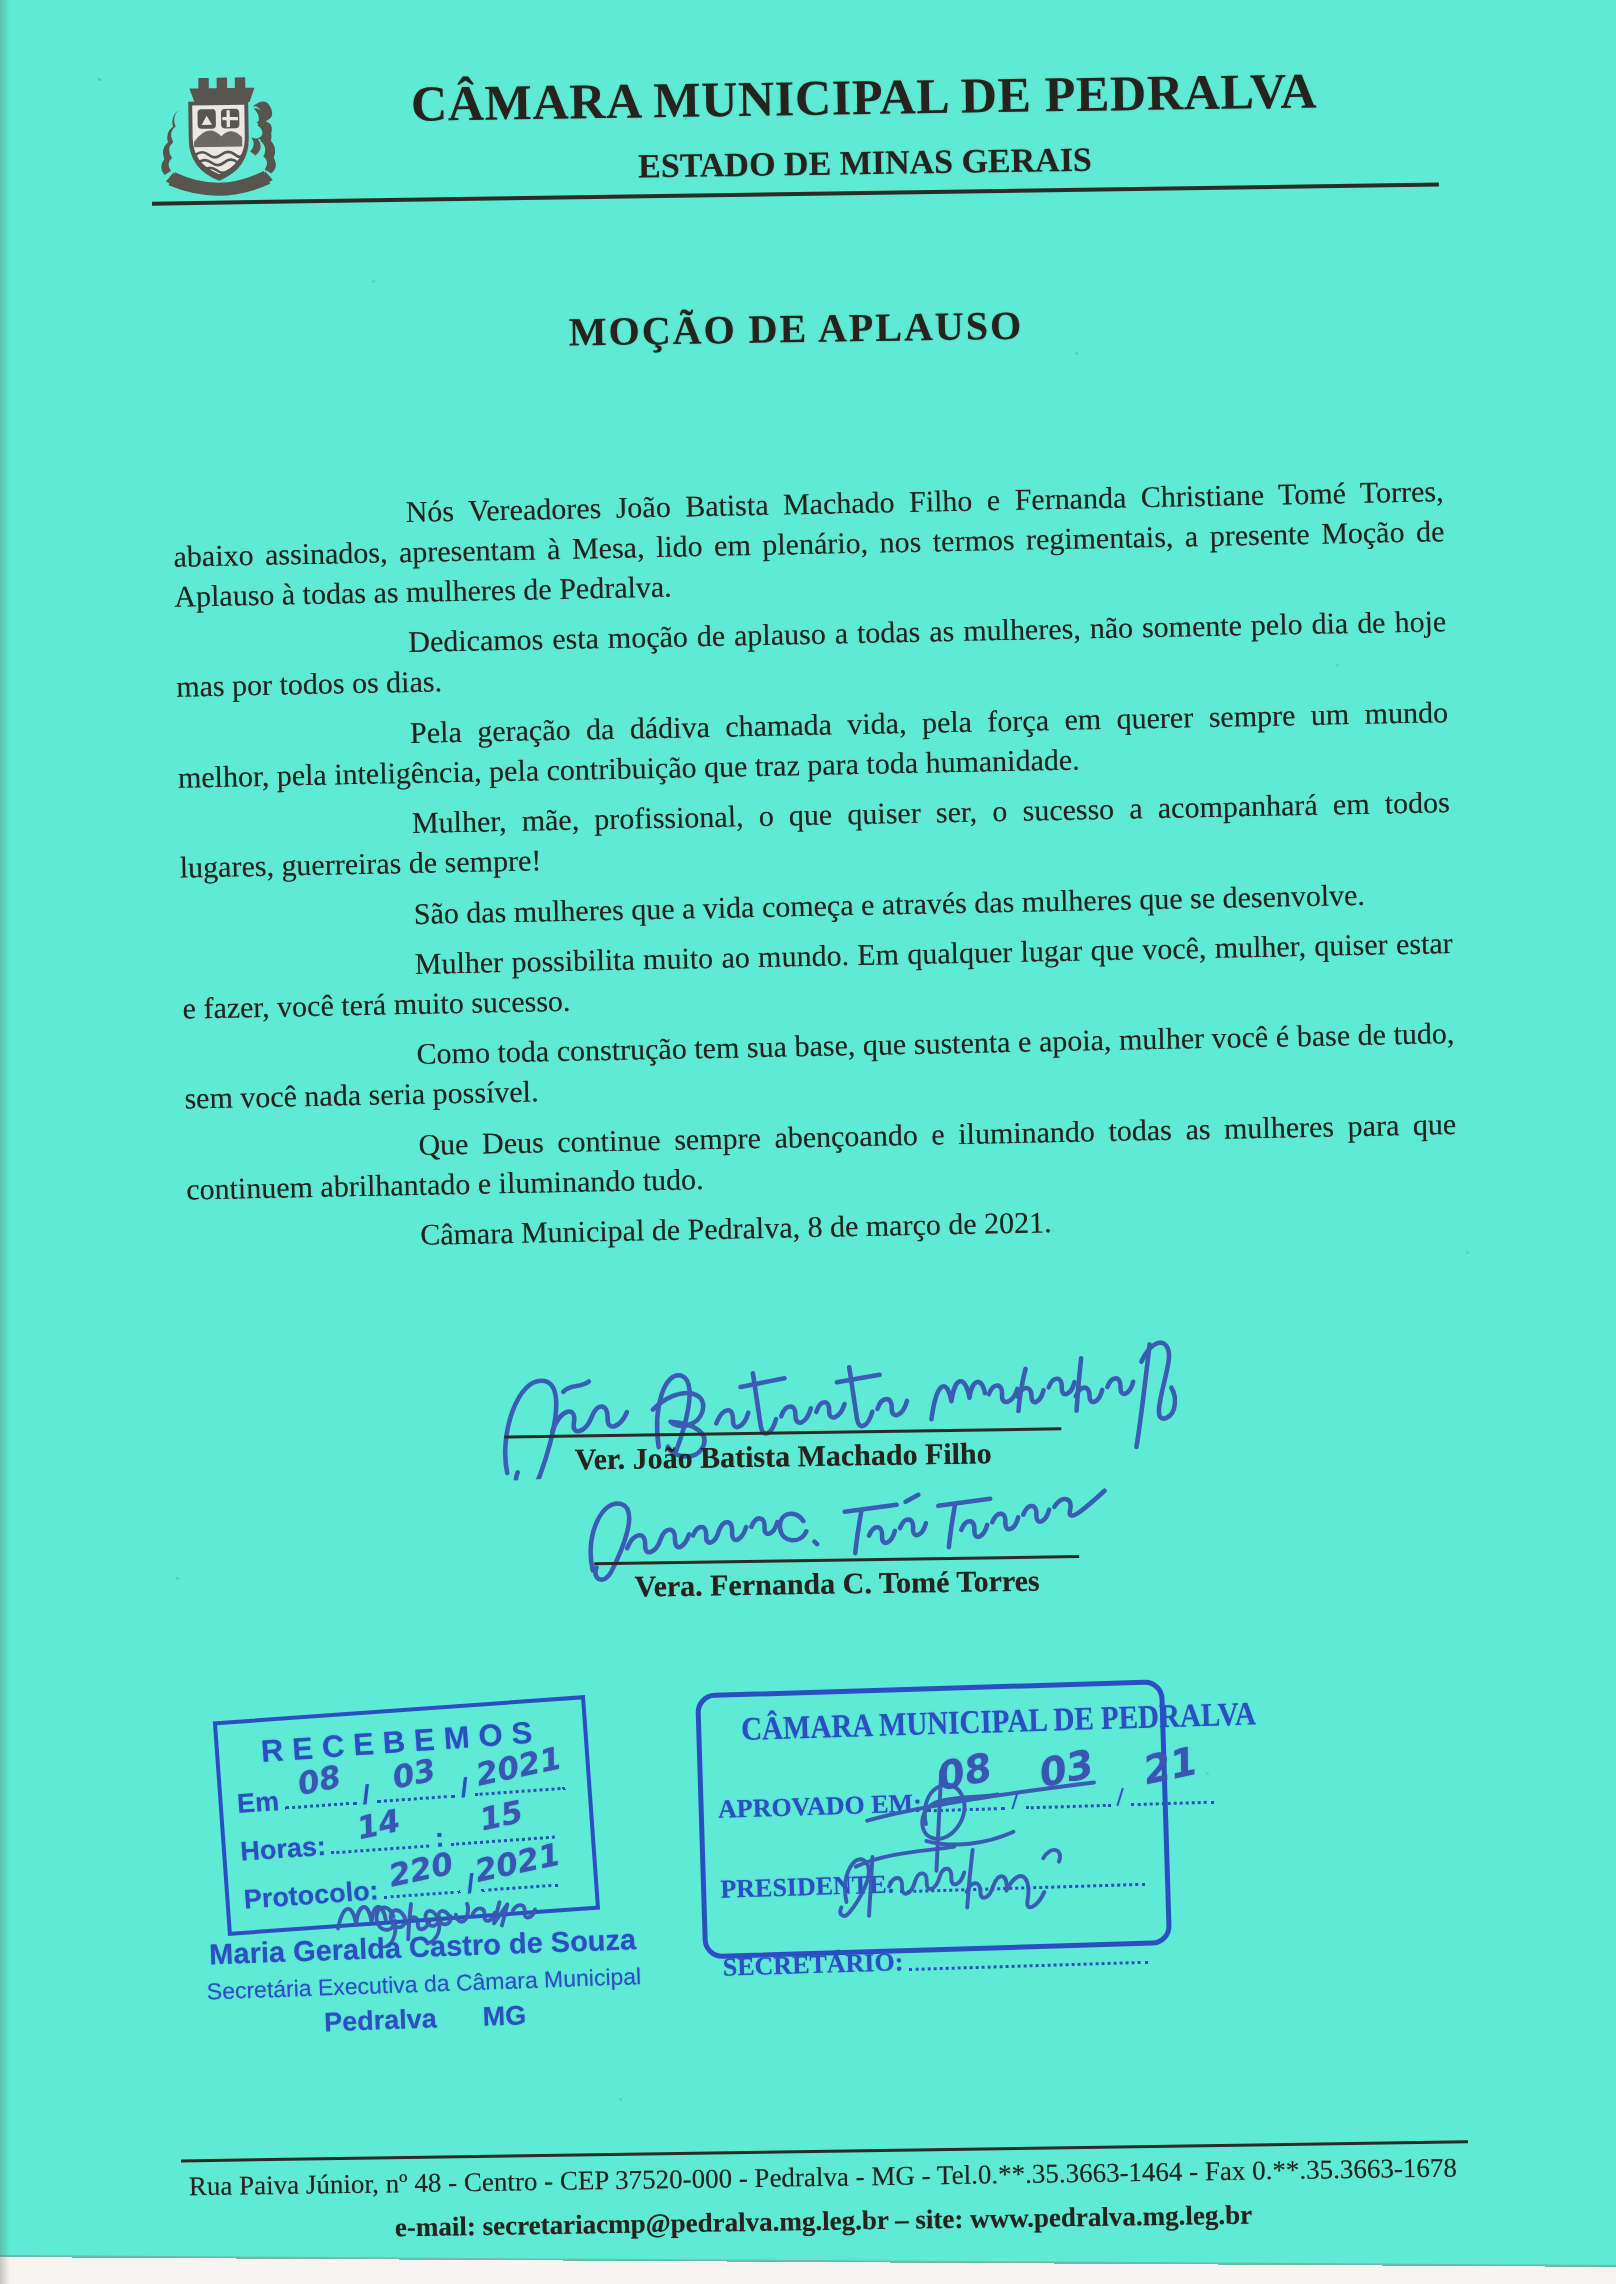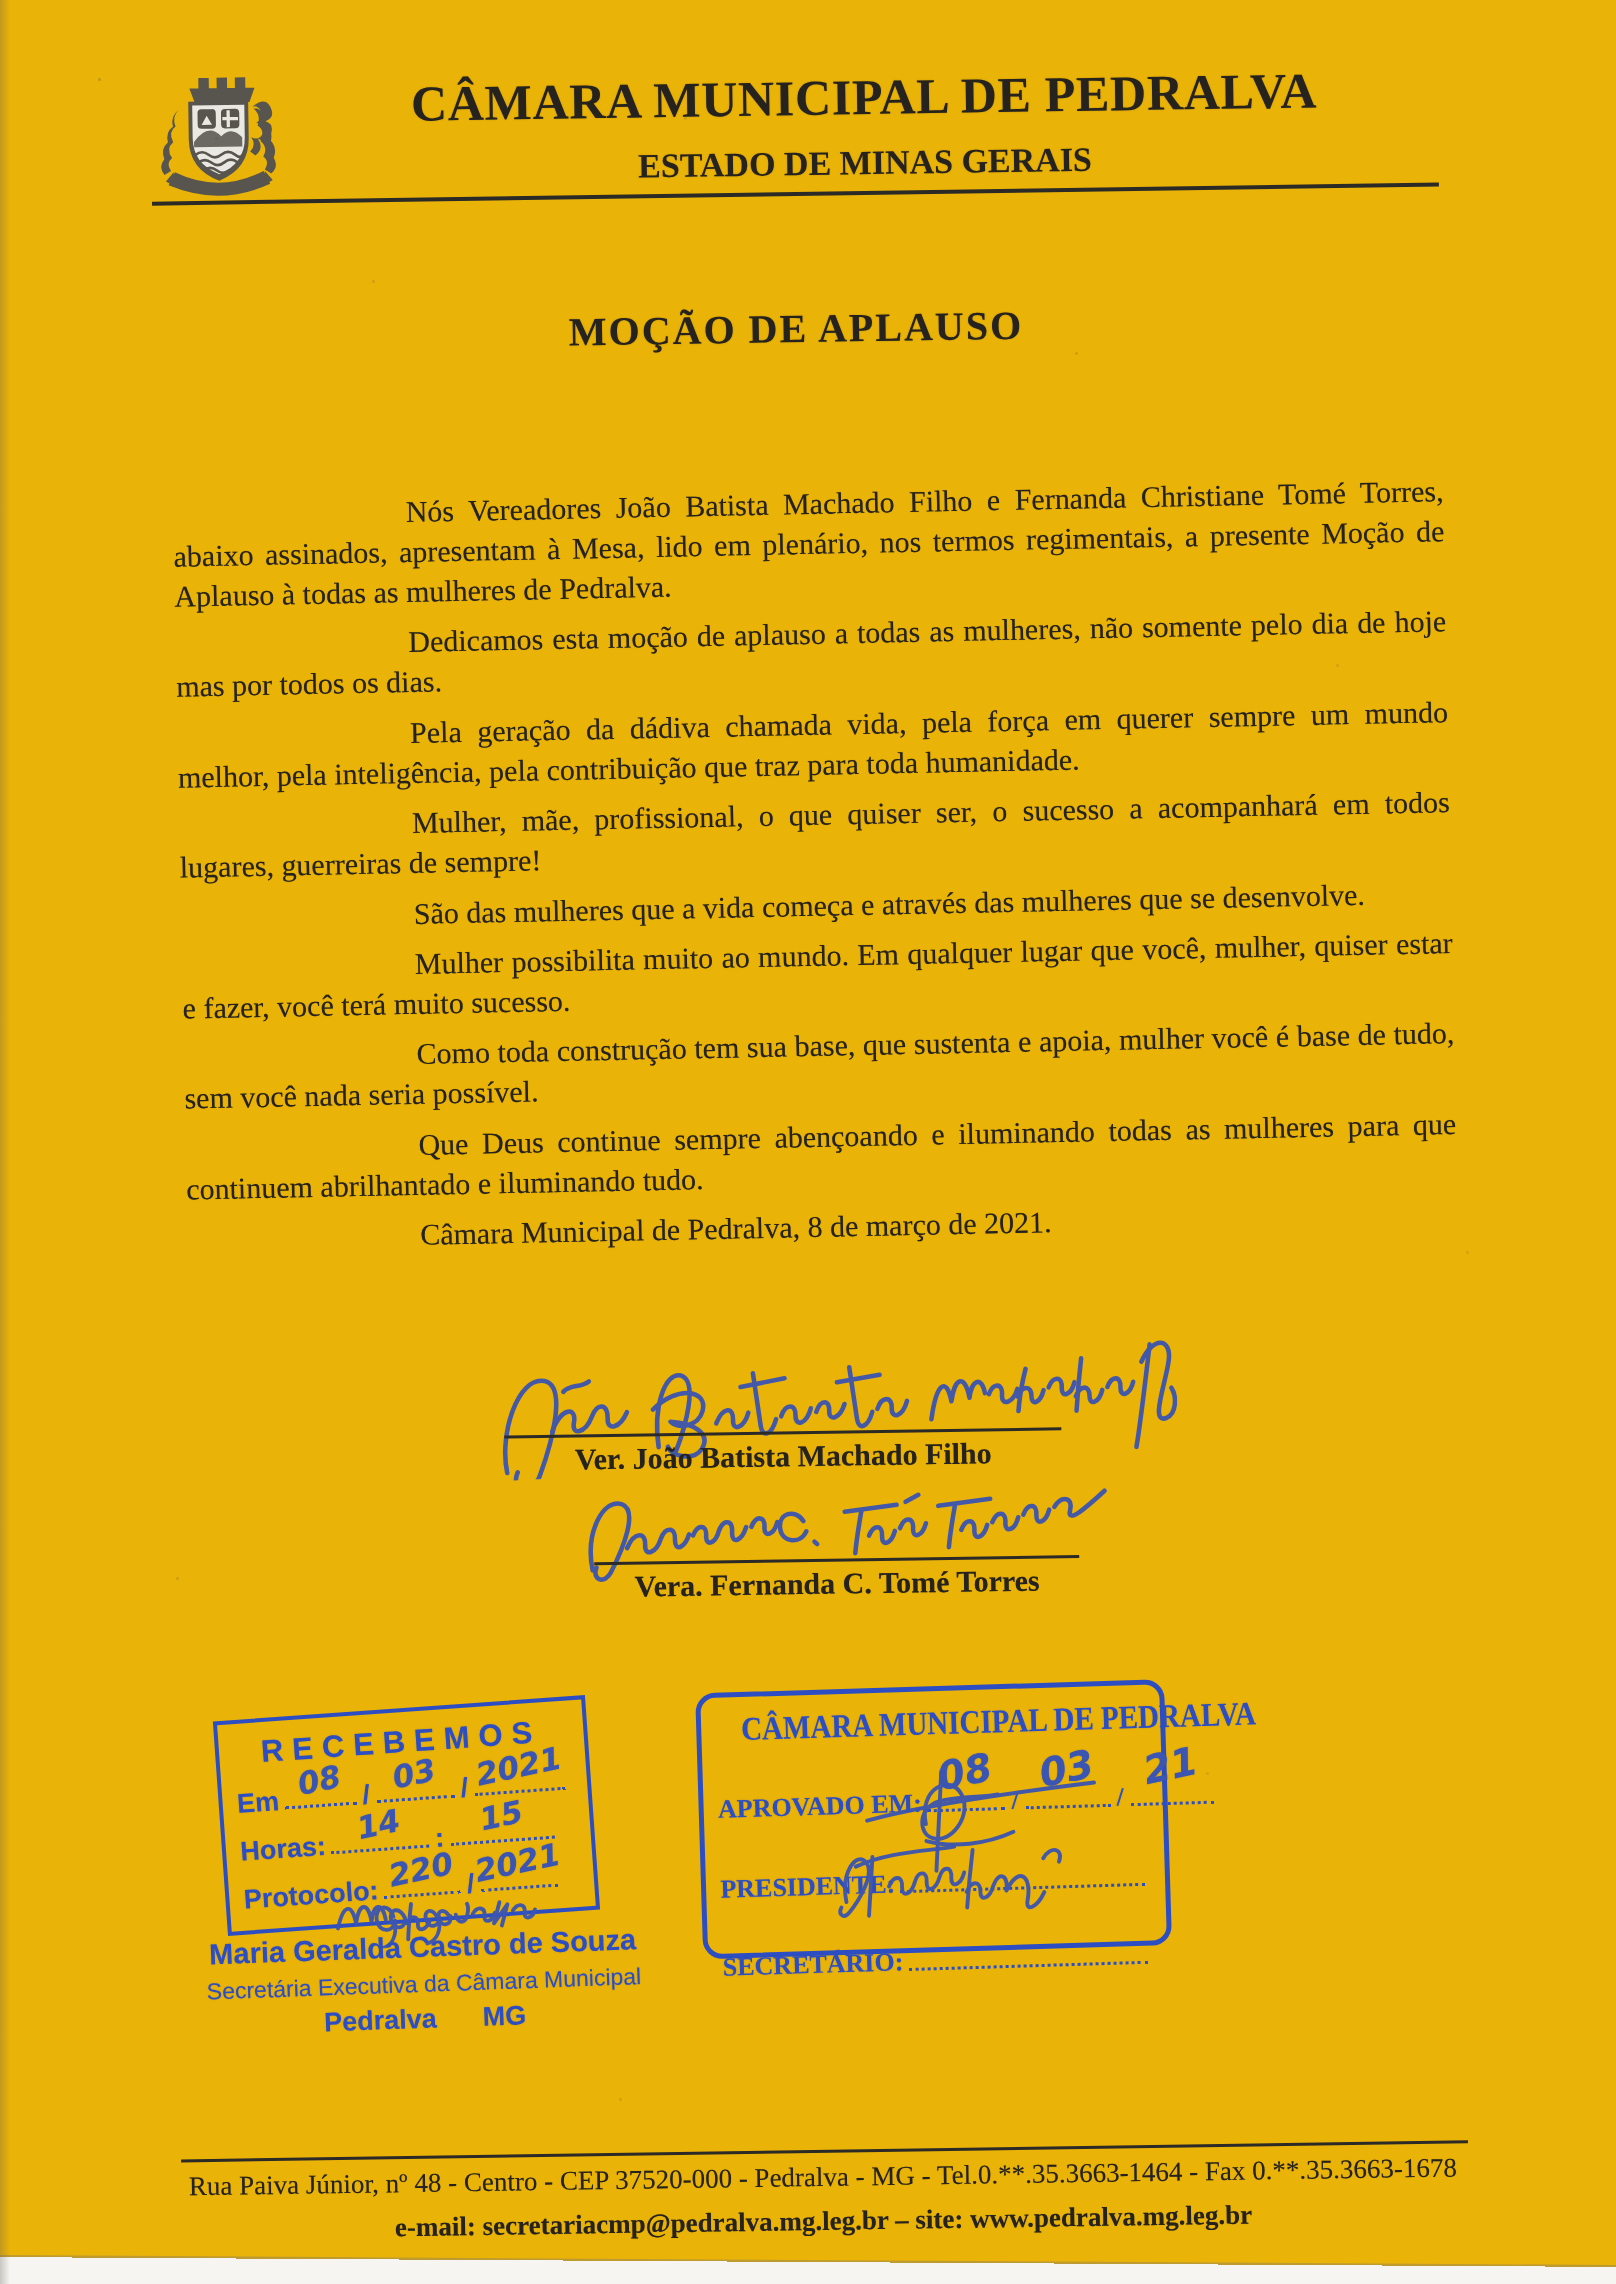--- a/index.html
+++ b/index.html
@@ -1,19 +1,19 @@
 <!DOCTYPE html>
 <html style="font-size:10.4px"><head>
 <meta charset="utf-8">
 <title>Moção de Aplauso - Câmara Municipal de Pedralva</title>
 <style>
   html,body{margin:0;padding:0;background:#f2f1ec;}
   .page{
     position:relative;width:1616px;height:2284px;overflow:hidden;
-    background:#eab308;
+    background:#5eead4;
     font-family:"Liberation Serif","DejaVu Serif",serif;
     color:#26231e;
   }
   .skew{position:absolute;inset:0;transform:rotate(-0.85deg);transform-origin:808px 1140px;}
 
   
   .paper-left{position:absolute;left:0;top:0;bottom:0;width:10.4px;
     background:linear-gradient(to right,rgba(95,92,85,.30),rgba(95,92,85,0));z-index:5;}
   .paper-bottom{position:absolute;left:-19.5px;right:-19.5px;top:2260px;height:52px;
     background:linear-gradient(to bottom,rgba(120,117,110,.38) 0 2px,#f6f5f1 2px);

